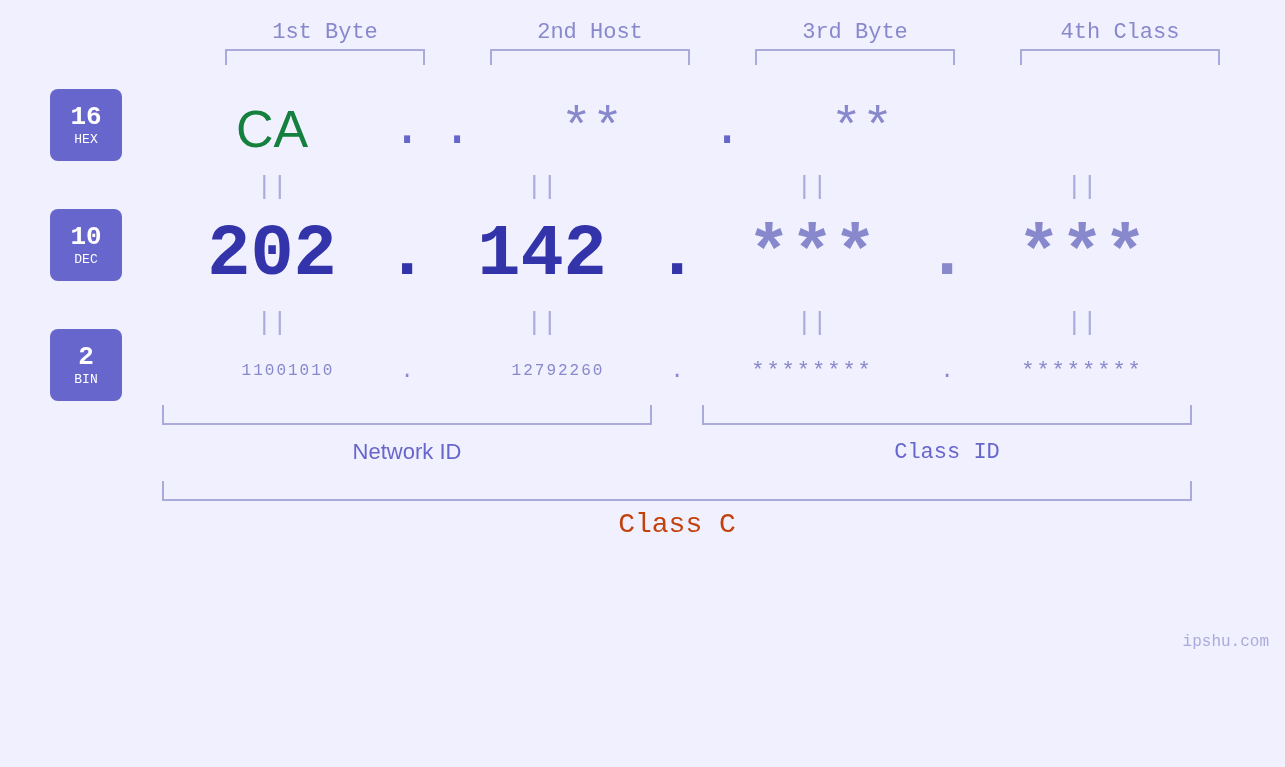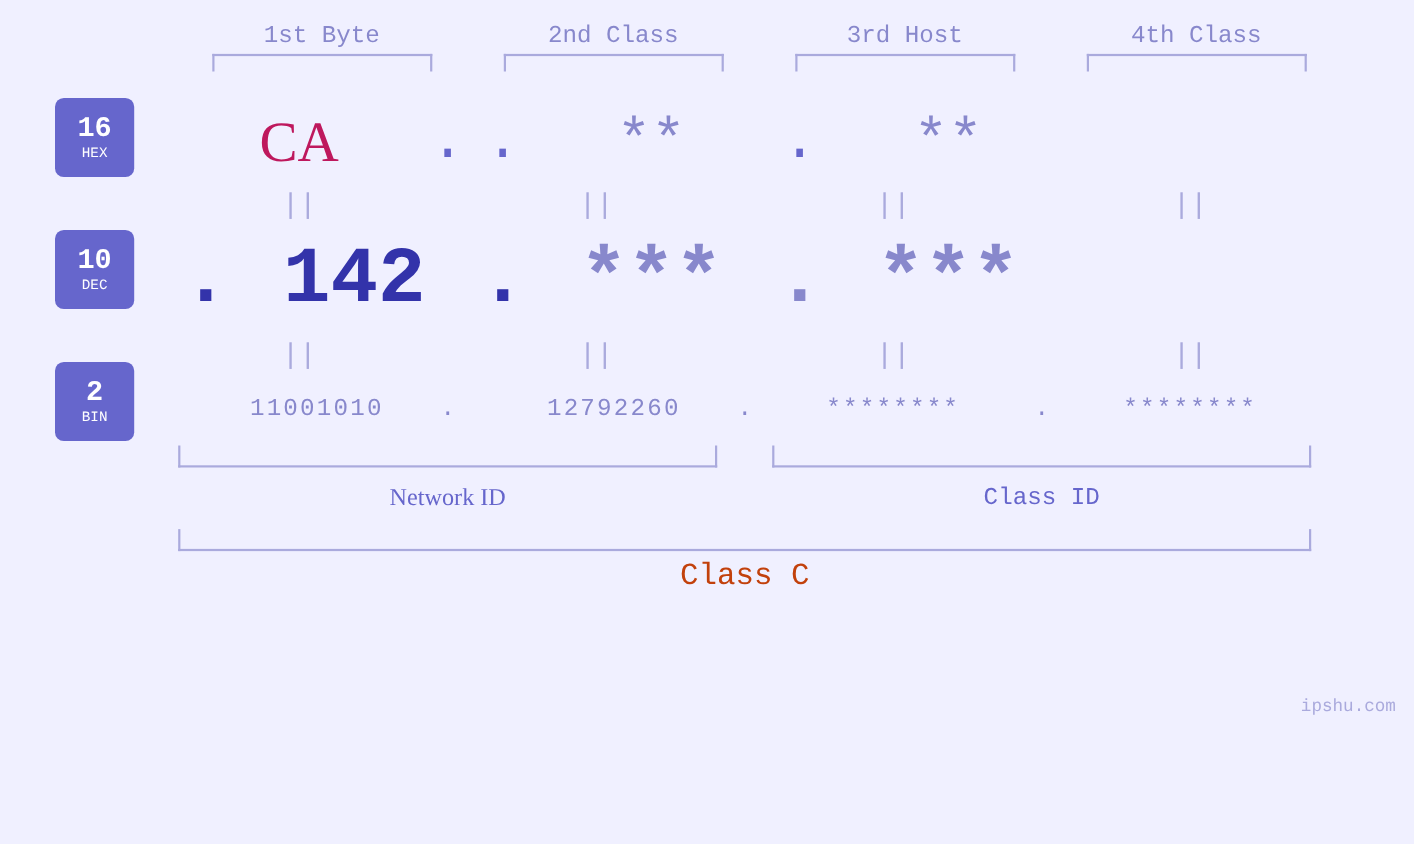--- a/index.html
+++ b/index.html
@@ -12,20 +12,21 @@
       overflow: hidden;
       position: relative;
     }
 
     .container {
       width: 1285px;
       height: 663px;
       position: relative;
       display: flex;
       flex-direction: column;
+      align-items: center;
     }
 
     
     .byte-headers {
       display: flex;
       width: 1060px;
       margin-left: 160px;
       margin-top: 20px;
       justify-content: space-around;
     }
@@ -91,23 +92,23 @@
 
     .dot-col {
       width: 50px;
       display: flex;
       align-items: center;
       justify-content: center;
     }
 
     
     .hex-value {
-      color: #be185d;
+      color: #15803d;
       font-size: 52px;
-      font-family: Liberation Serif, serif;
+      font-family: Liberation Sans, sans-serif;
       text-align: center;
     }
 
     .hex-dot {
       color: #6666cc;
       font-size: 52px;
     }
 
     
     .dec-value {
@@ -120,21 +121,21 @@
 
     .dec-dot {
       color: #3333aa;
       font-size: 72px;
       font-weight: bold;
     }
 
     
     .bin-value {
       color: #8888cc;
-      font-size: 22px;
+      font-size: 16px;
       font-family: 'Courier New', Courier, monospace;
       text-align: center;
       letter-spacing: 2px;
       margin-left: 32px;
     }
 
     .bin-dot {
       color: #8888cc;
       font-size: 22px;
     }
@@ -178,22 +179,22 @@
       letter-spacing: 2px;
     }
   </style>
 </head>
 <body>
 
 <div class="container">
 
   <div class="byte-headers">
     <div class="byte-header">1st Byte</div>
-    <div class="byte-header">2nd Class</div>
-    <div class="byte-header">3rd Host</div>
+    <div class="byte-header">2nd Host</div>
+    <div class="byte-header">3rd Byte</div>
     <div class="byte-header">4th Class</div>
   </div>
 
   <div class="brackets-row">
     <div class="bracket"></div>
     <div class="bracket"></div>
     <div class="bracket"></div>
     <div class="bracket"></div>
   </div>
 
@@ -256,20 +257,23 @@
         <div class="byte-col">
           <span class="eq-sign">||</span>
         </div>
         <div class="dot-col"></div>
         <div class="byte-col">
           <span class="eq-sign">||</span>
         </div>
       </div>
 
       <div style="display:flex; align-items:center; height:100px;">
+        <div class="byte-col">
+          <span class="dec-value">202</span>
+        </div>
         <div class="dot-col">
           <span class="dec-dot">.</span>
         </div>
         <div class="byte-col">
           <span class="dec-value">142</span>
         </div>
         <div class="dot-col">
           <span class="dec-dot">.</span>
         </div>
         <div class="byte-col">
@@ -328,21 +332,21 @@
       <div style="display:flex; align-items:flex-start; height:28px; margin-top:4px;">
 
         <div style="width:490px; height:20px; border:2px solid #aaaadd; border-top:none;"></div>
         <div style="width:50px;"></div>
 
         <div style="width:490px; height:20px; border:2px solid #aaaadd; border-top:none;"></div>
       </div>
 
       <div style="display:flex; align-items:center; margin-top:6px;">
         <div style="width:490px; text-align:center;">
-          <span style="color:#6666cc; font-size:22px; font-family:Liberation Serif, serif;">Network ID</span>
+          <span style="color:#6666cc; font-size:22px; font-family:Liberation Sans, sans-serif;">Network ID</span>
         </div>
         <div style="width:50px;"></div>
         <div style="width:490px; text-align:center;">
           <span style="color:#6666cc; font-size:22px; font-family:'Courier New',Courier,monospace;">Class ID</span>
         </div>
       </div>
 
       <div style="width:1030px; height:20px; border:2px solid #aaaadd; border-top:none; margin-top:16px;"></div>
 
       <div style="width:1030px; text-align:center; margin-top:8px;">

